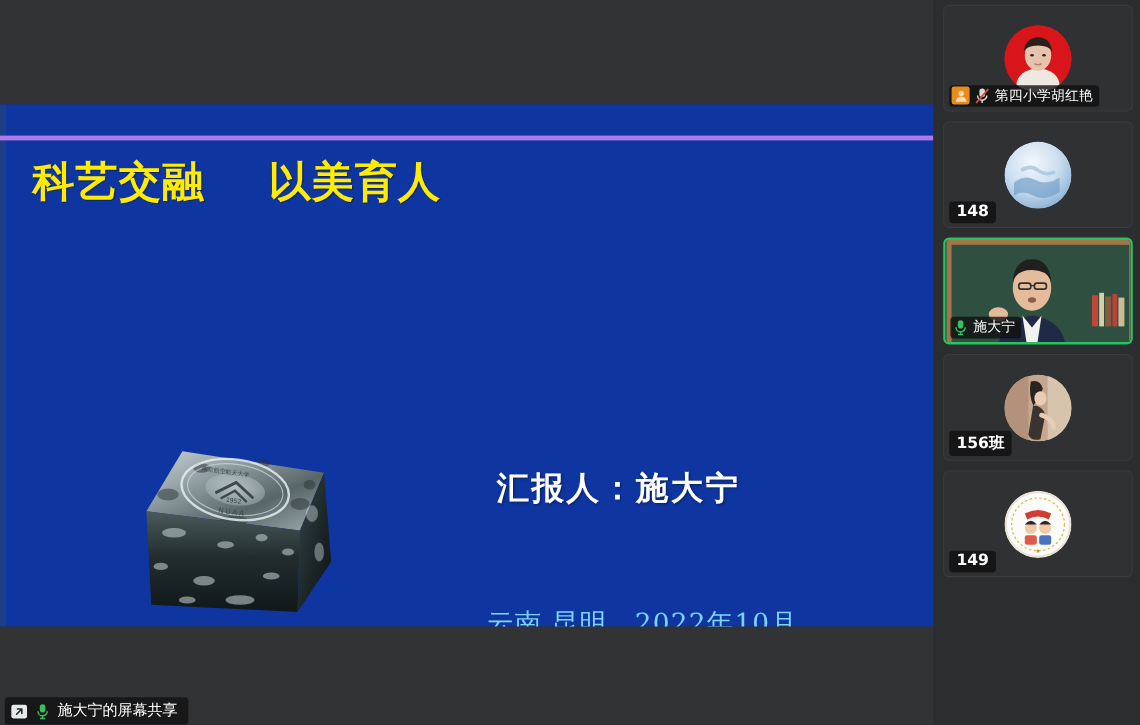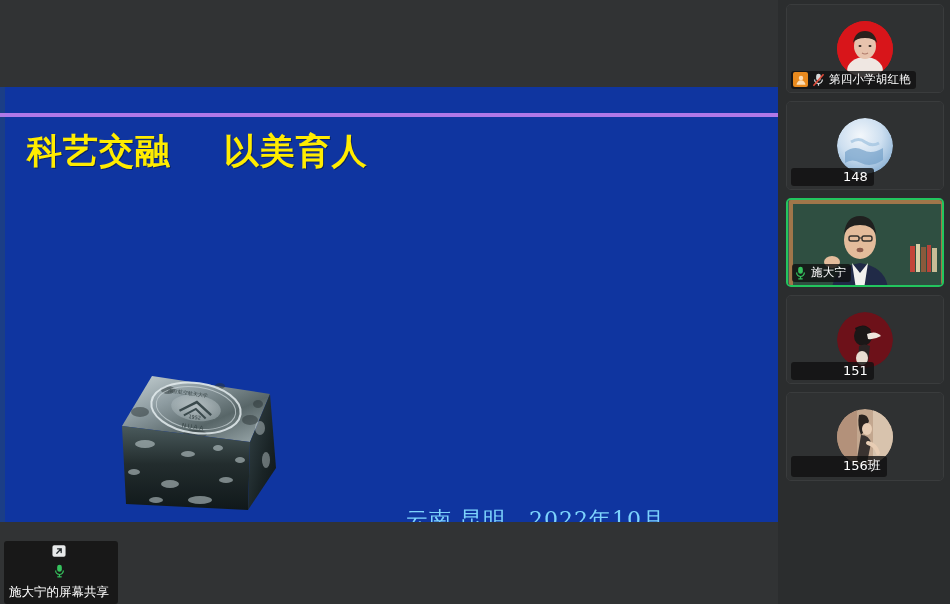--- a/index.html
+++ b/index.html
@@ -107,37 +107,36 @@
     border-radius: 3px; padding: 1px 5px 2px 2px;
     max-width: 150px;
   }
   .name-chip.plain { padding: 1px 6px 2px 6px; }
   .name-text {
     color: #ffffff; font-size: 11.5px; white-space: nowrap;
     font-family: "DejaVu Sans", "Liberation Sans", sans-serif;
     letter-spacing: 0.2px;
   }
   .num-text {
-    color: #ffffff; font-size: 13px; font-weight: normal;
+    color: #ffffff; font-size: 13px; font-weight: bold;
     font-family: "DejaVu Sans", "Liberation Sans", sans-serif;
     white-space: nowrap;
-    margin-left: 46px;
   }
   .host-badge {
     width: 15px; height: 15px; border-radius: 2px; background: #e98a1e;
     display: flex; align-items: center; justify-content: center; flex: none;
   }
   .mic-ico { width: 13px; height: 14px; flex: none; display: block; }
 
   
   #share-bar {
     position: absolute; left: 4px; bottom: 0px;
     display: flex; align-items: center; gap: 6px;
     background: rgba(20,20,20,0.86);
-    border-radius: 3px; padding: 3px 9px 3px 5px; flex-direction: column;
+    border-radius: 3px; padding: 3px 9px 3px 5px;
   }
   #share-bar .share-label {
     color: #ffffff; font-size: 12.5px;
     font-family: "DejaVu Sans", "Liberation Sans", sans-serif;
     white-space: nowrap;
   }
   .share-ico { width: 14px; height: 14px; flex: none; display: block; }
 </style>
 </head>
 <body>
@@ -221,20 +220,21 @@
 
             <text x="0" y="11" text-anchor="middle" font-size="5" font-family="DejaVu Sans, sans-serif" fill="#2d393b">1952</text>
 
             <text x="0" y="21" text-anchor="middle" font-size="6" letter-spacing="1.5" font-family="DejaVu Sans, sans-serif" fill="#3a4749">NUAA</text>
 
             <text x="-30" y="-12" font-size="5" font-family="DejaVu Sans, sans-serif" fill="#3a4749">南京航空航天大学</text>
           </g>
         </svg>
       </div>
 
+      <div class="slide-presenter">汇报人：施大宁</div>
 
       <div class="slide-place">云南 昆明，2022年10月</div>
     </div>
 
     <div id="share-bar">
       <svg class="share-ico" viewBox="0 0 16 16">
         <rect x="0.5" y="1.5" width="15" height="13" rx="2" fill="#e7e9ea"></rect>
         <path d="M10.5 5.5 L5.5 10.5 M10.5 5.5 L6.3 5.5 M10.5 5.5 L10.5 9.7" stroke="#22282b" stroke-width="1.5" fill="none" stroke-linecap="round"></path>
       </svg>
       <svg class="mic-ico" viewBox="0 0 16 18">
@@ -333,52 +333,56 @@
         <svg class="mic-ico" viewBox="0 0 16 18">
           <rect x="5" y="1" width="6" height="9" rx="3" fill="#35c25d"></rect>
           <path d="M3 8.5 a5 5 0 0 0 10 0" fill="none" stroke="#35c25d" stroke-width="1.6"></path>
           <line x1="8" y1="13.4" x2="8" y2="16.4" stroke="#35c25d" stroke-width="1.6"></line>
           <line x1="5.2" y1="16.5" x2="10.8" y2="16.5" stroke="#35c25d" stroke-width="1.6"></line>
         </svg>
         <span class="name-text">施大宁</span>
       </div>
     </div>
 
-    <div class="tile">
-      <div class="tile-video" style="background:#2f3132;">
-        <div class="avatar-circle">
-          <svg viewBox="0 0 56 56" width="56" height="56">
-            <circle cx="28" cy="28" r="28" fill="#6d1119"></circle>
-            <path d="M18 16 q10-6 16 2 q-6 2-10 4 q-4 1-6-6z" fill="#161414"></path>
-            <ellipse cx="26" cy="24" rx="9" ry="10" fill="#1b1717"></ellipse>
-            <path d="M30 22 q9-4 14 2 q-7 4-13 3z" fill="#efe6de"></path>
-            <path d="M22 34 q6-3 11 0 l-2 16 q-6 2-10-1z" fill="#2a2424"></path>
-            <ellipse cx="25" cy="46" rx="6" ry="7" fill="#e9ded2"></ellipse>
-          </svg>
-        </div>
-      </div>
-      <div class="name-chip plain">
-        <span class="num-text">151</span>
-      </div>
-    </div>
 
     <div class="tile">
       <div class="tile-video" style="background:#2f3132;">
         <div class="avatar-circle">
           <svg viewBox="0 0 56 56" width="56" height="56">
             <circle cx="28" cy="28" r="28" fill="#c3a78f"></circle>
             <rect x="0" y="0" width="20" height="56" fill="#b3917a"></rect>
             <rect x="36" y="0" width="20" height="56" fill="#d8c3ad"></rect>
             <path d="M22 6 q8-2 10 6 q-4 10-8 14 q-4-10-2-20z" fill="#2a2420"></path>
             <path d="M24 26 q8 0 10 8 l-4 20 q-8 2-10-4z" fill="#3a3330"></path>
             <ellipse cx="30" cy="20" rx="5" ry="6" fill="#e8cdb4"></ellipse>
             <path d="M31 34 q8 2 10 10" stroke="#e8cdb4" stroke-width="4" fill="none" stroke-linecap="round"></path>
           </svg>
         </div>
       </div>
       <div class="name-chip plain">
         <span class="num-text">156班</span>
       </div>
     </div>
 
+    <div class="tile">
+      <div class="tile-video" style="background:#2f3132;">
+        <div class="avatar-circle">
+          <svg viewBox="0 0 56 56" width="56" height="56">
+            <circle cx="28" cy="28" r="27" fill="#fbfbf7" stroke="#e9e3d6" stroke-width="2"></circle>
+            <circle cx="28" cy="28" r="22" fill="none" stroke="#d9b64a" stroke-width="1" stroke-dasharray="2 2"></circle>
+            <path d="M17 19 q11-6 22 0 l-2 5 q-9-5-18 0z" fill="#d33b33"></path>
+            <circle cx="22" cy="31" r="5" fill="#f0c8a8"></circle>
+            <circle cx="34" cy="31" r="5" fill="#f0c8a8"></circle>
+            <path d="M17 28 q5-6 10 0z" fill="#2c2724"></path>
+            <path d="M29 28 q5-6 10 0z" fill="#2c2724"></path>
+            <rect x="17" y="37" width="10" height="8" rx="2" fill="#e05a4a"></rect>
+            <rect x="29" y="37" width="10" height="8" rx="2" fill="#4a72c0"></rect>
+            <text x="28" y="52" text-anchor="middle" font-size="5" font-family="DejaVu Sans, sans-serif" fill="#b5923c">★</text>
+          </svg>
+        </div>
+      </div>
+      <div class="name-chip plain">
+        <span class="num-text">149</span>
+      </div>
+    </div>
 
   </div>
 </div>
 
 </body></html>

